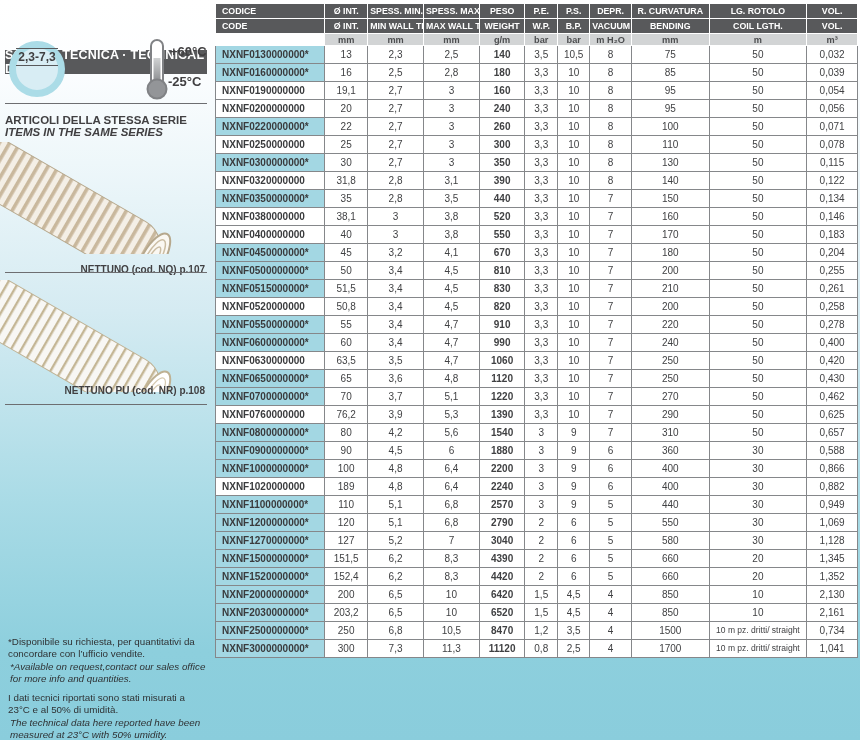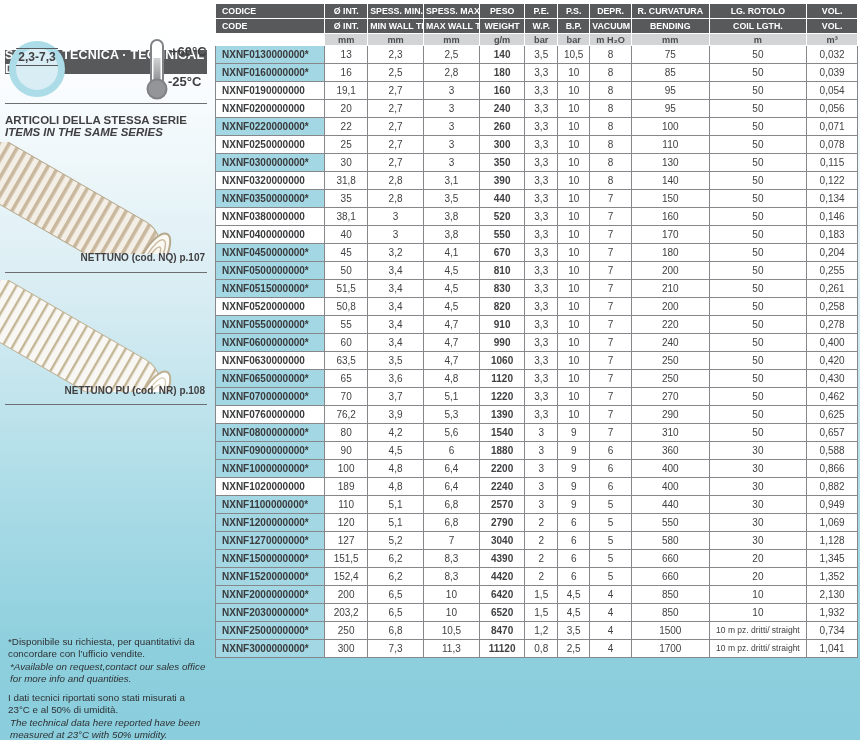--- a/index.html
+++ b/index.html
@@ -29,21 +29,21 @@
   .temp-max { position:absolute; left:170px; top:44px; font-size:13px; font-weight:bold; color:#414042; }
   .temp-min { position:absolute; left:168px; top:74px; font-size:13px; font-weight:bold; color:#414042; }
   .rule { position:absolute; left:5px; width:202px; border:0; border-top:1px solid #6d6e71; }
   .r1 { top:103px; } .r2 { top:272px; } .r3 { top:404px; }
   .series-heading { position:absolute; left:5px; top:114px; width:205px; color:#414042; }
   .series-it { font-size:11.5px; font-weight:bold; }
   .series-en { font-size:11.5px; font-weight:bold; font-style:italic; }
   .hose { position:absolute; left:0; }
   .hose1 { top:142px; } .hose2 { top:280px; }
   .caption { position:absolute; right:10px; font-size:10px; font-weight:bold; color:#414042; text-align:right; }
-  .cap1 { top:252px; } .cap2 { top:385px; }
+  .cap1 { top:264px; } .cap2 { top:385px; }
   .footnotes { position:absolute; left:8px; top:636px; width:198px; color:#2f3234; font-size:9.8px; line-height:1.22; }
   .fn { margin-bottom:1px; }
   .fn-italic { font-style:italic; margin-left:2px; }
   .fn-gap { height:6px; }
 
   
   .table-area { position:absolute; left:215px; top:3px; width:643px; }
   table { width:100%; border-collapse:collapse; table-layout:fixed; background:#ffffff; }
   thead th {
     background:#58595b; color:#ffffff; font-size:8.8px; font-weight:bold;
@@ -606,21 +606,21 @@
             <td class="code hl">NXNF2030000000*</td>
             <td class="num">203,2</td>
             <td class="num">6,5</td>
             <td class="num">10</td>
             <td class="num weight">6520</td>
             <td class="num">1,5</td>
             <td class="num">4,5</td>
             <td class="num">4</td>
             <td class="num">850</td>
             <td class="num">10</td>
-            <td class="num">1,932</td>
+            <td class="num">2,161</td>
           </tr>
           <tr>
             <td class="code hl">NXNF2500000000*</td>
             <td class="num">250</td>
             <td class="num">6,8</td>
             <td class="num">10,5</td>
             <td class="num weight">8470</td>
             <td class="num">1,2</td>
             <td class="num">3,5</td>
             <td class="num">4</td>

